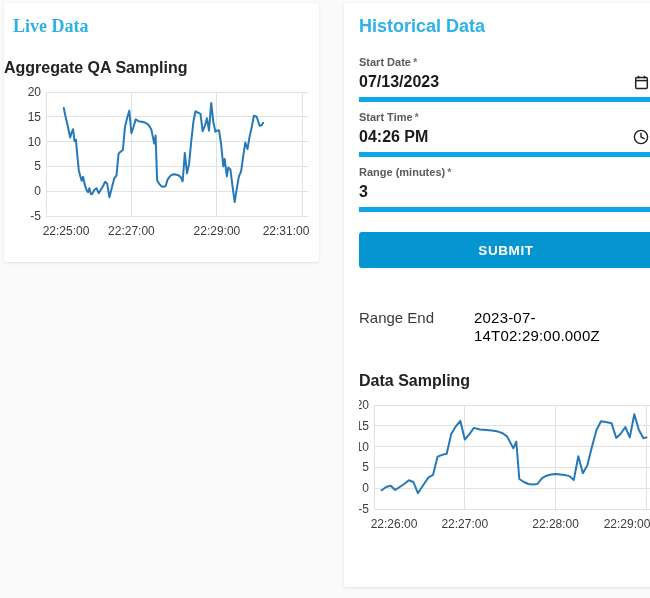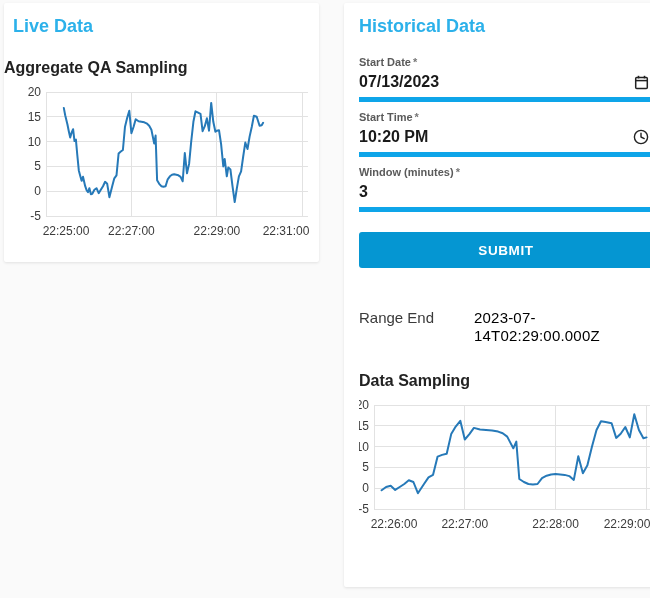--- a/index.html
+++ b/index.html
@@ -13,21 +13,21 @@
     position:absolute;background:#ffffff;border-radius:2px;
     box-shadow:0 1px 3px rgba(0,0,0,0.10);
   }
   #live-card{left:4px;top:3px;width:315px;height:259px;padding:0;}
   #hist-card{left:344px;top:3px;width:317px;height:584px;box-sizing:border-box;padding:0 8px 0 15px;}
 
   .panel-title{
     font-size:18px;font-weight:bold;margin:12px 0 0 0;
     color:#2cb1ea;line-height:22px;
   }
-  #live-card .panel-title{margin-left:9px;}
+  #live-card .panel-title{margin-left:9px;font-family:Liberation Serif, serif;}
 
   .chart-title{
     font-size:16px;font-weight:bold;color:#222;
     text-align:left;line-height:20px;
   }
   #live-chart-title{margin-top:21px;}
   #received-chart-title{margin-top:26px;}
 
   .chart-svg{display:block;}
   #live-chart{margin:6px auto 0 auto;}
@@ -117,33 +117,33 @@
         </svg>
       </span>
     </div>
   </div>
 
   <div class="field">
     <div class="field-label">
       <span>Start Time</span><span class="required">*</span>
     </div>
     <div class="field-value-row">
-      <span class="field-value">10:20 PM</span>
+      <span class="field-value">04:26 PM</span>
       <span class="field-icon">
         <svg width="16" height="16" viewBox="0 0 16 16">
           <circle cx="8" cy="8" r="6.6" fill="none" stroke="#222" stroke-width="1.4"></circle>
           <path d="M8 4.2 L8 8 L11.2 9.6" fill="none" stroke="#222" stroke-width="1.4" stroke-linecap="round" stroke-linejoin="round"></path>
         </svg>
       </span>
     </div>
   </div>
 
   <div class="field">
     <div class="field-label">
-      <span>Window (minutes)</span><span class="required">*</span>
+      <span>Range (minutes)</span><span class="required">*</span>
     </div>
     <div class="field-value-row">
       <span class="field-value">3</span>
     </div>
   </div>
 
   <button class="submit-btn">SUBMIT</button>
 
   <div class="result-row" id="range-end-row">
     <span class="result-label">Range End</span>

